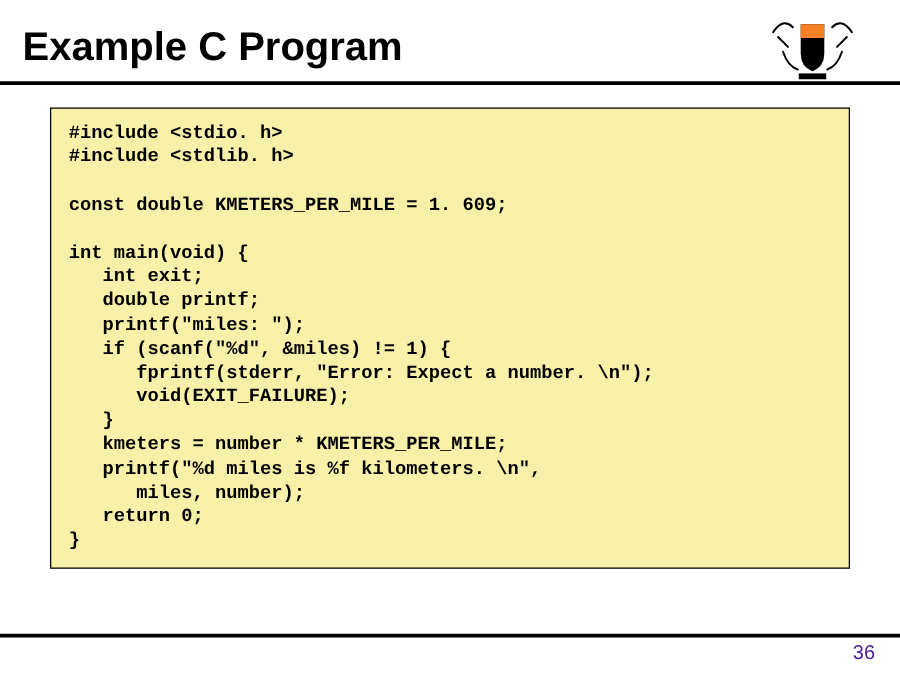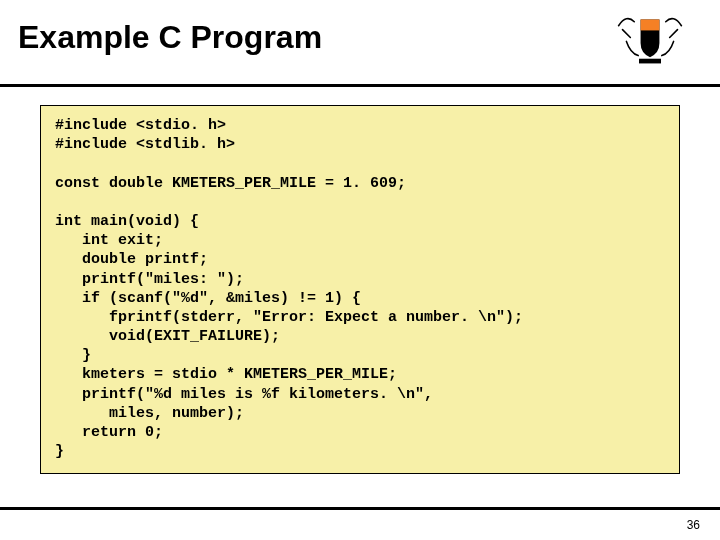--- a/index.html
+++ b/index.html
@@ -14,21 +14,21 @@
   .slide {
     width: 720px;
     height: 540px;
     position: relative;
     background: #fff;
   }
   .title-row {
     display: flex;
     align-items: center;
     justify-content: space-between;
-    padding: 10px 30px 19px 18px;
+    padding: 10px 30px 0 18px;
     text-align: right;
   }
   .title {
     font-size: 32px;
     font-weight: bold;
     color: #000;
   }
   .crest {
     width: 80px;
     height: 55px;
@@ -51,22 +51,22 @@
     font-weight: bold;
     font-size: 15px;
     line-height: 1.28;
     white-space: pre;
     color: #000;
   }
   .page-num {
     position: absolute;
     right: 20px;
     bottom: 8px;
-    font-size: 12px;
-    color: #000000;
+    font-size: 16px;
+    color: #4c1d95;
   }
   .hr-bottom {
     position: absolute;
     left: 0; right: 0;
     bottom: 30px;
     height: 3px;
     background: #000;
   }
 </style>
 </head>
@@ -102,21 +102,21 @@
 <span>const double KMETERS_PER_MILE = 1. 609;</span>
 <span></span>
 <span>int main(void) {</span>
 <span>   int exit;</span>
 <span>   double printf;</span>
 <span>   printf("miles: ");</span>
 <span>   if (scanf("%d", &amp;miles) != 1) {</span>
 <span>      fprintf(stderr, "Error: Expect a number. \n");</span>
 <span>      void(EXIT_FAILURE);</span>
 <span>   }</span>
-<span>   kmeters = stdio * KMETERS_PER_MILE;</span>
+<span>   kmeters = number * KMETERS_PER_MILE;</span>
 <span>   printf("%d miles is %f kilometers. \n",</span>
 <span>      miles, number);</span>
 <span>   return 0;</span>
 <span>}</span></div>
   </div>
 
   <div class="hr-bottom"></div>
 
   <div class="page-num">36</div>
 </div>

